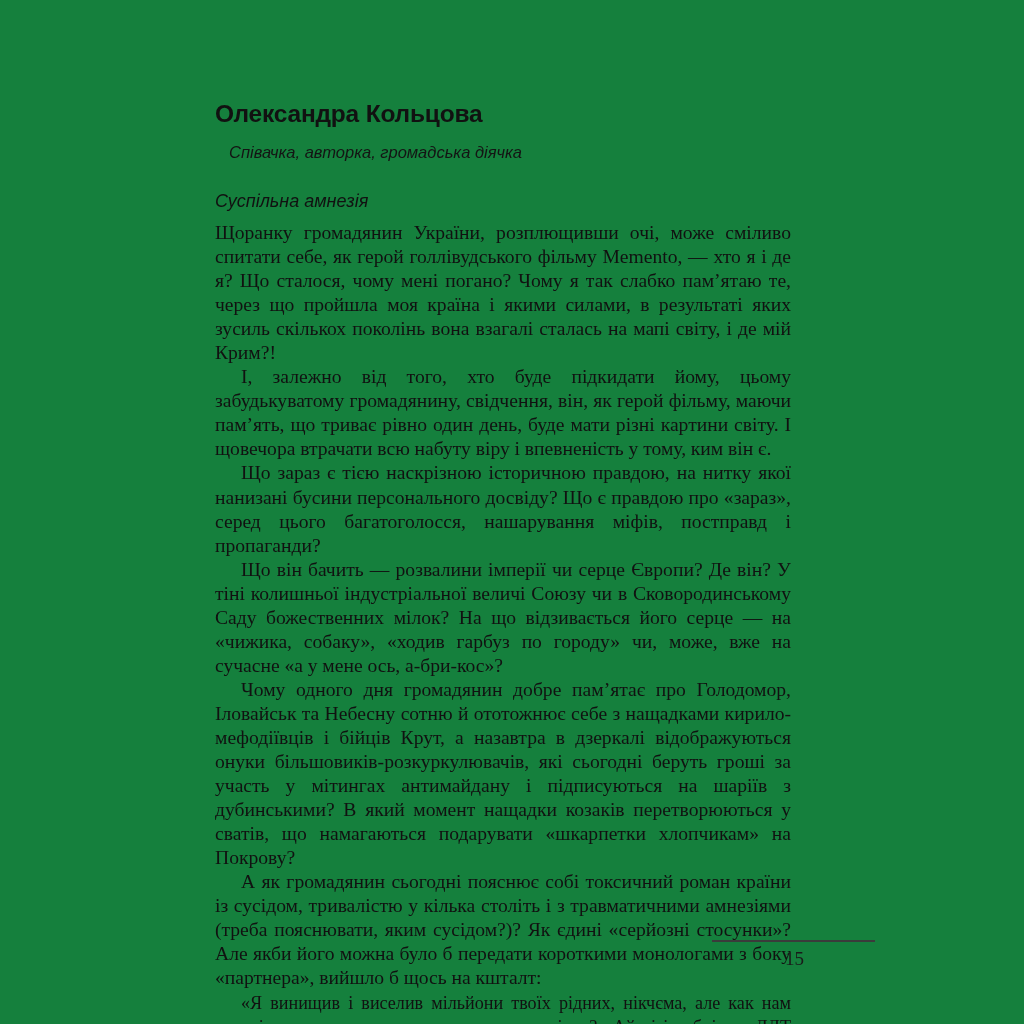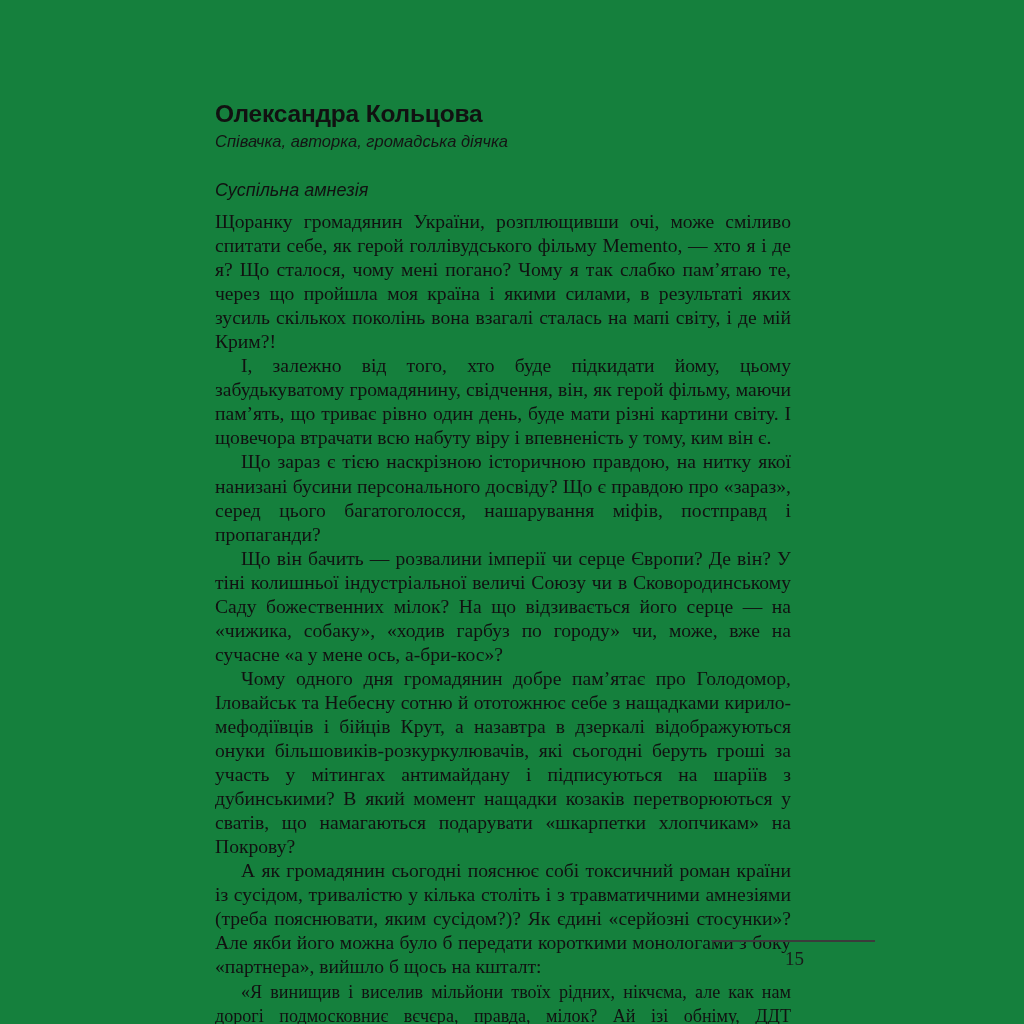--- a/index.html
+++ b/index.html
@@ -42,21 +42,21 @@
     margin: 0 0 3px 0;
   }
 
   .author-role {
     font-family: "Liberation Sans", sans-serif;
     font-style: italic;
     font-weight: normal;
     font-size: 16.5px;
     line-height: 20px;
     color: #141414;
-    margin: 0;
+    margin: 14px;
   }
 
   
   .section-title {
     font-family: "Liberation Sans", sans-serif;
     font-weight: normal;
     font-style: italic;
     font-size: 18px;
     line-height: 22px;
     color: #111111;

